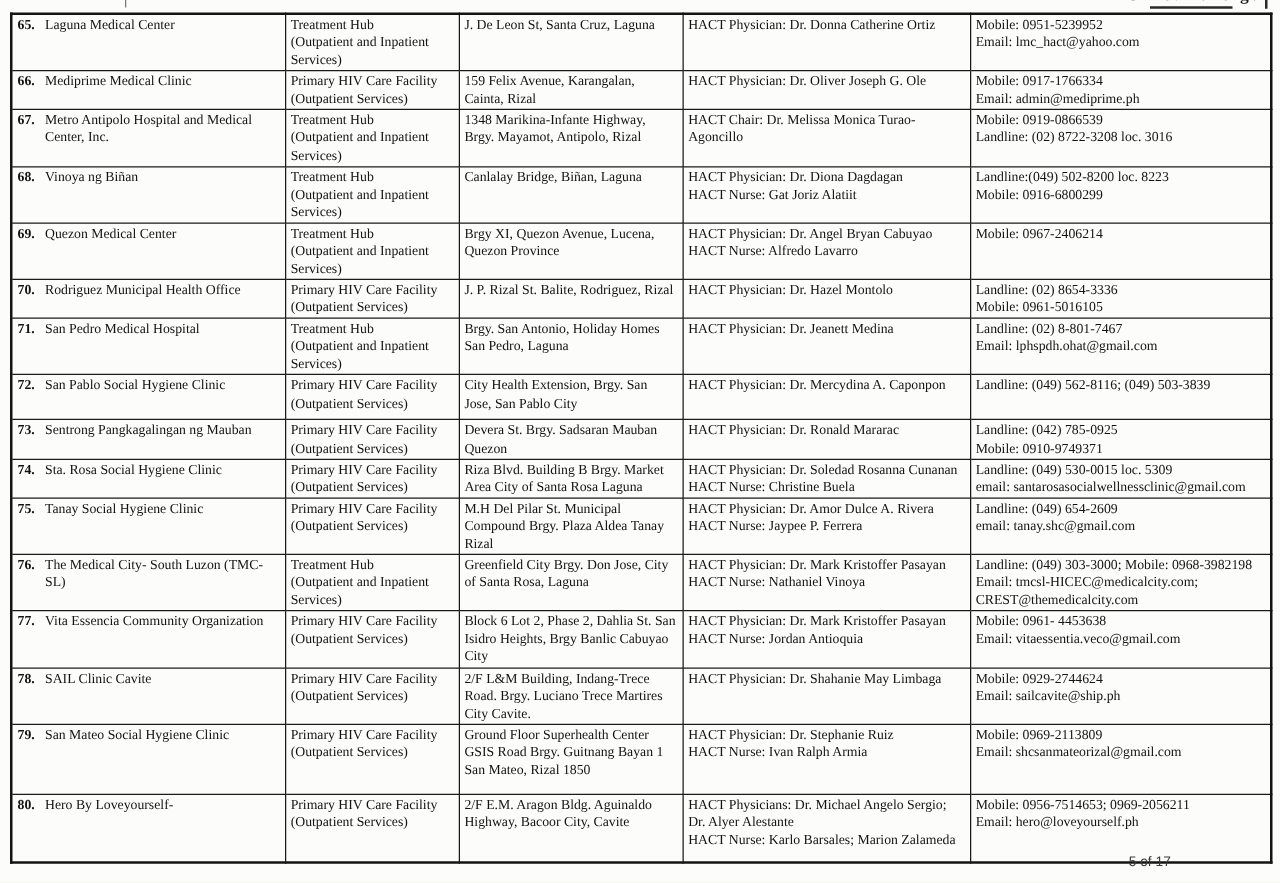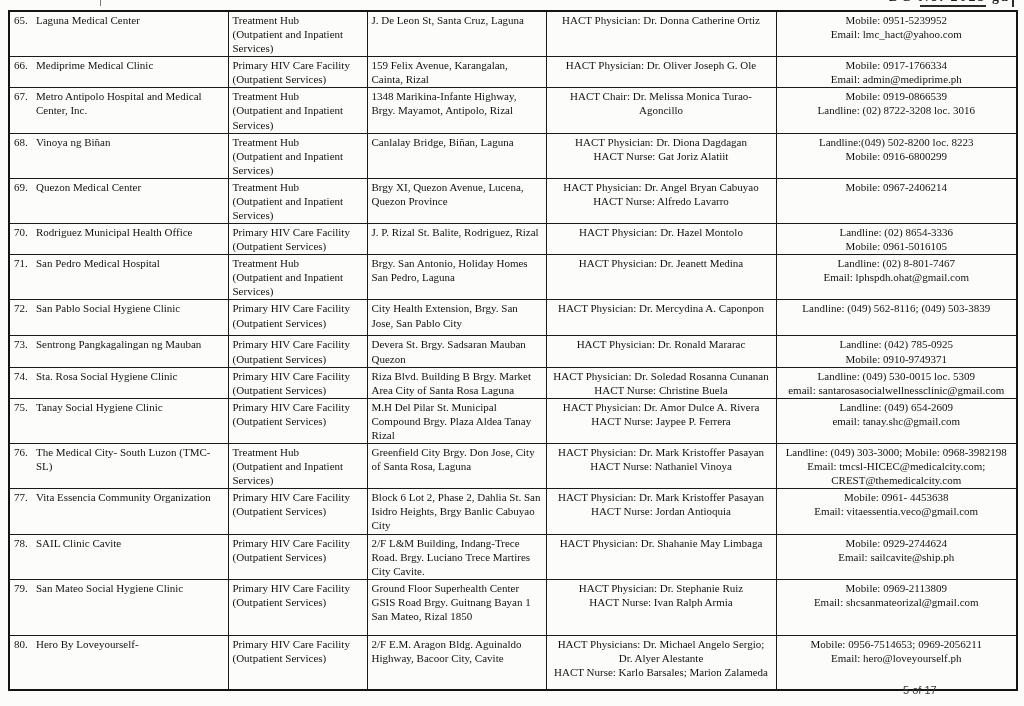--- a/index.html
+++ b/index.html
@@ -86,28 +86,28 @@
     letter-spacing: 0.2px;
   }
   td.name-cell .wrap {
     position: relative;
     padding-left: 22px;
   }
   td.name-cell .num {
     position: absolute;
     left: 0;
     top: 0;
+    font-weight: bold;
   }
   td.service-cell {
     text-align: left;
     white-space: pre-line;
   }
   td.pre {
     white-space: pre-line;
-    text-align: center;
   }
   .page-indicator {
     position: absolute;
     left: 903px;
     top: 684px;
     font: 11px "Liberation Sans", sans-serif;
     color: #3a3a3a;
   }
 </style>
 </head>

